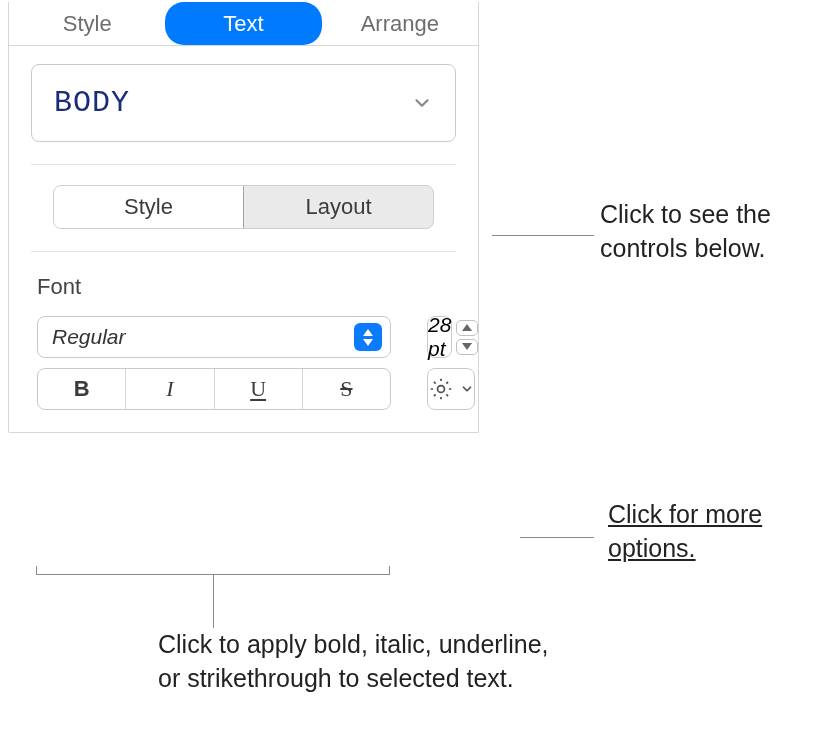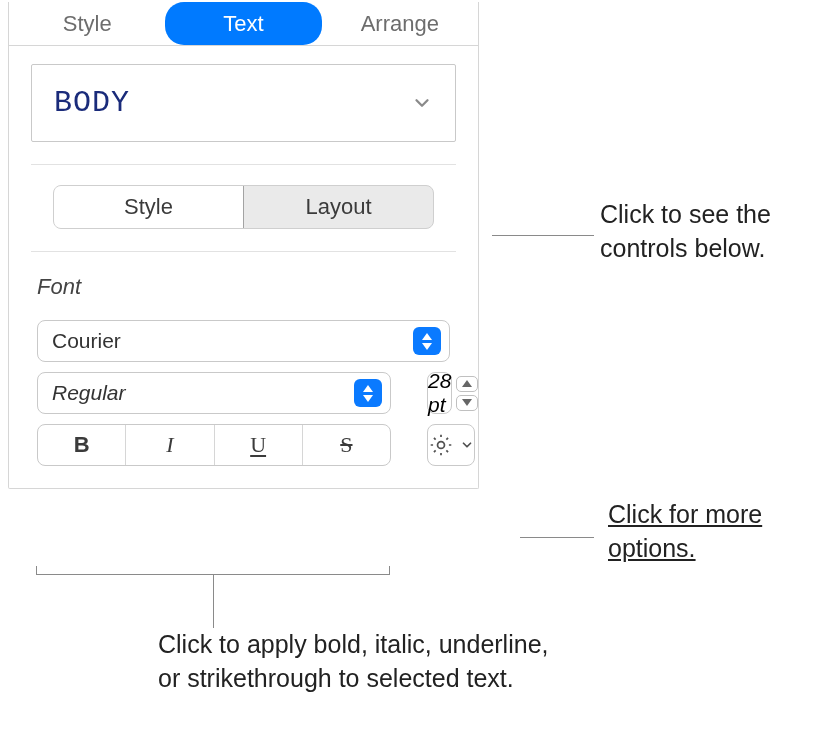--- a/index.html
+++ b/index.html
@@ -41,21 +41,21 @@
       color: #fff;
       font-weight: 500;
       border-radius: 19px;
     }
     
     .para-style-wrap {
       padding: 18px 22px 0 22px;
     }
     .para-style {
       border: 1px solid #c9c9c9;
-      border-radius: 2px;
+      border-radius: 8px;
       height: 78px;
       display: flex;
       align-items: center;
       justify-content: space-between;
       padding: 0 22px;
       cursor: pointer;
     }
     .para-style-label {
       font-family: "Courier New", Courier, monospace;
       font-size: 30px;
@@ -96,21 +96,20 @@
       box-shadow: 0 0 0 1px rgba(0,0,0,0.08);
     }
     .sub-tab + .sub-tab {
       border-left: 1px solid #a3a3a3;
     }
     
     .section-label {
       font-size: 22px;
       color: #444;
       margin: 22px 0 16px 28px;
-      font-style: italic;
     }
     .font-row {
       margin: 20px 28px 0 28px;
       position: relative;
     }
     .popup {
       border: 1px solid #c9c9c9;
       border-radius: 8px;
       height: 42px;
       display: flex;
@@ -277,34 +276,20 @@
 
   <div class="sub-tabs">
     <div class="sub-tab active">Style</div>
     <div class="sub-tab">Layout</div>
   </div>
 
   <div class="divider"></div>
 
   <div class="section-label">Font</div>
 
-  <div class="font-row">
-    <div class="popup">
-      <span>Courier</span>
-      <span class="popup-spacer"></span>
-      <span class="popup-indicator">
-        <svg width="12" height="8" viewBox="0 0 12 8" fill="#fff">
-            <polygon points="6,0 11,7 1,7"></polygon>
-          </svg>
-        <svg width="12" height="8" viewBox="0 0 12 8" fill="#fff">
-            <polygon points="1,1 11,1 6,8"></polygon>
-          </svg>
-      </span>
-    </div>
-  </div>
 
   <div class="row2">
     <div class="popup weight-popup">
       <span>Regular</span>
       <span class="popup-spacer"></span>
       <span class="popup-indicator">
         <svg width="12" height="8" viewBox="0 0 12 8" fill="#fff">
             <polygon points="6,0 11,7 1,7"></polygon>
           </svg>
         <svg width="12" height="8" viewBox="0 0 12 8" fill="#fff">

